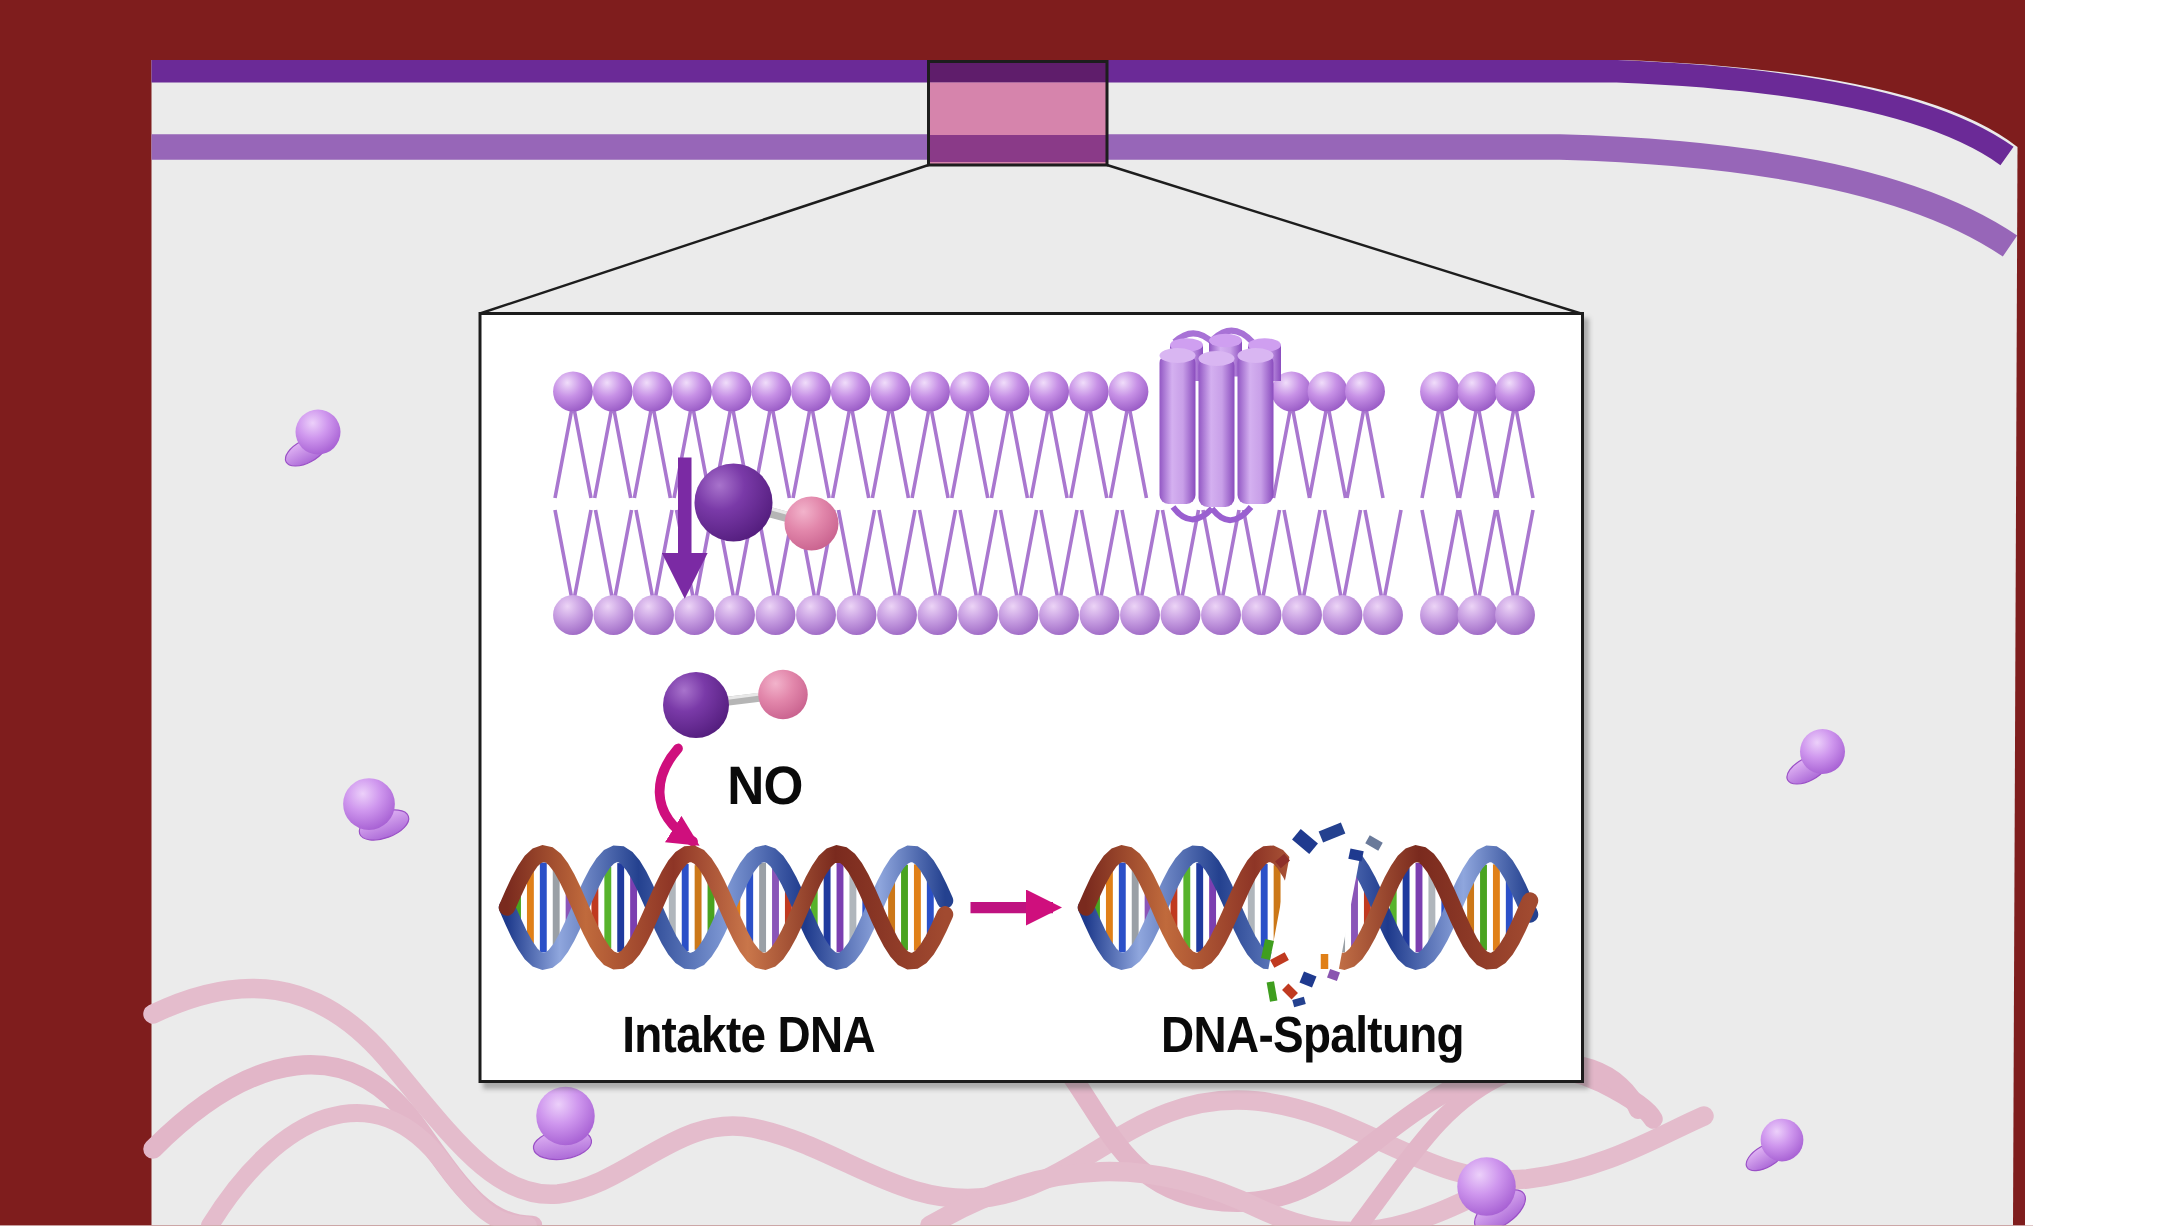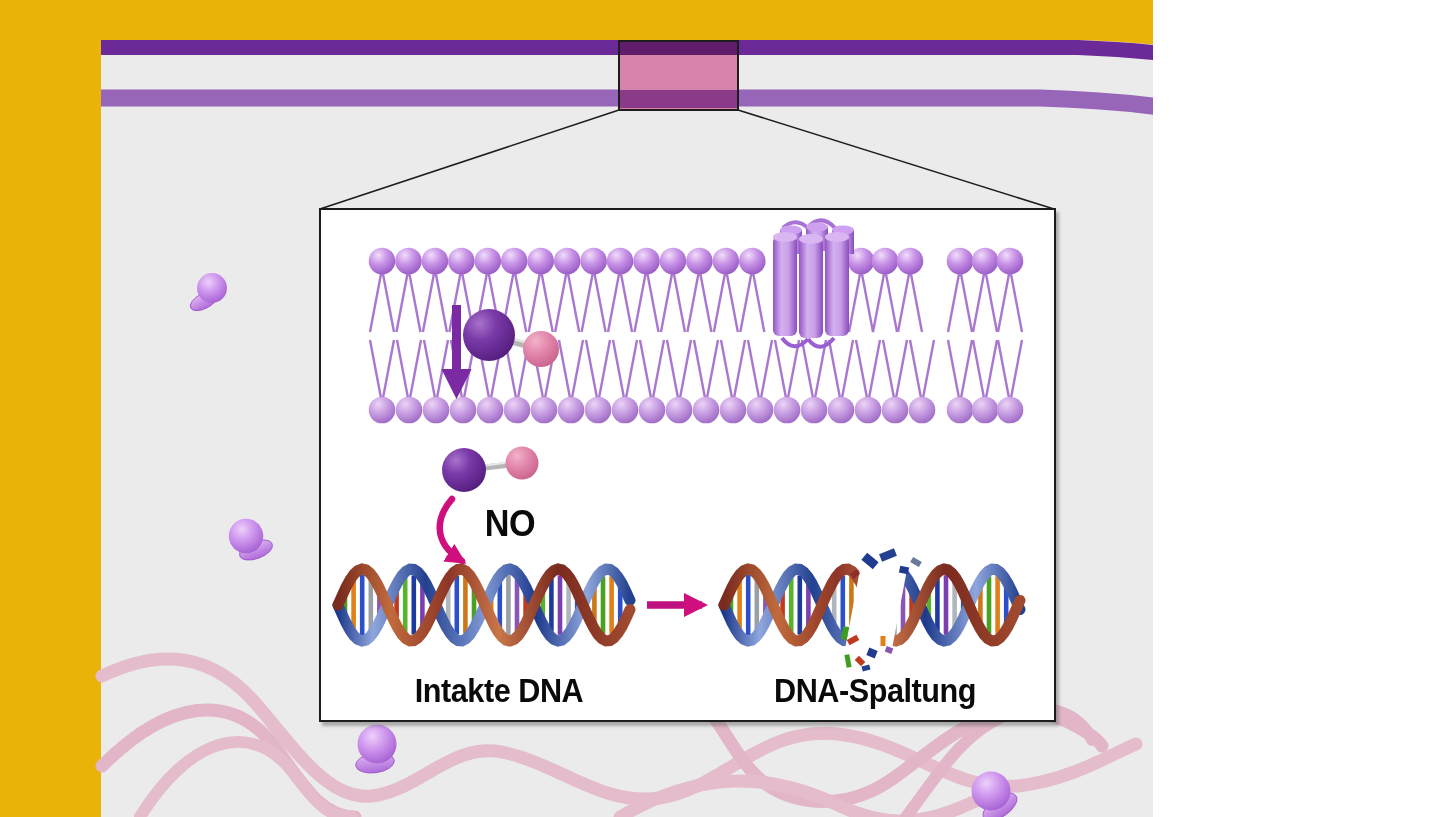--- a/index.html
+++ b/index.html
@@ -1,17 +1,17 @@
 <!DOCTYPE html>
 <html><head>
 <meta charset="utf-8">
 <style>
   html,body{margin:0;padding:0;background:#ffffff;}
-  .canvas{position:relative;width:1153px;height:817px;background:#eab308;overflow:hidden;
-          font-family:"Liberation Sans",sans-serif;}
+  .canvas{position:relative;width:1326px;height:817px;background:#7f1d1d;overflow:hidden;
+          font-family:"Liberation Sans",sans-serif;padding-left:24px;}
   .bg{position:absolute;left:0;top:0;}
   .inset{position:absolute;left:319px;top:208px;width:733px;height:510px;background:#ffffff;
          border:2px solid #1c1c1c;box-shadow:3px 4px 3px rgba(90,90,90,.45);}
   .inset svg{position:absolute;left:0;top:0;}
   .lbl{position:absolute;font-weight:700;color:#0a0a0a;white-space:nowrap;line-height:1;
        letter-spacing:-0.5px;}
   #lblNO{left:189px;top:296px;font-size:36px;transform:translateX(-50%) scaleX(.95);}
   #lblIntact{left:178px;top:463px;font-size:34px;transform:translateX(-50%) scaleX(.9);}
   #lblCleave{left:554px;top:463px;font-size:34px;transform:translateX(-50%) scaleX(.9);}
 </style>

